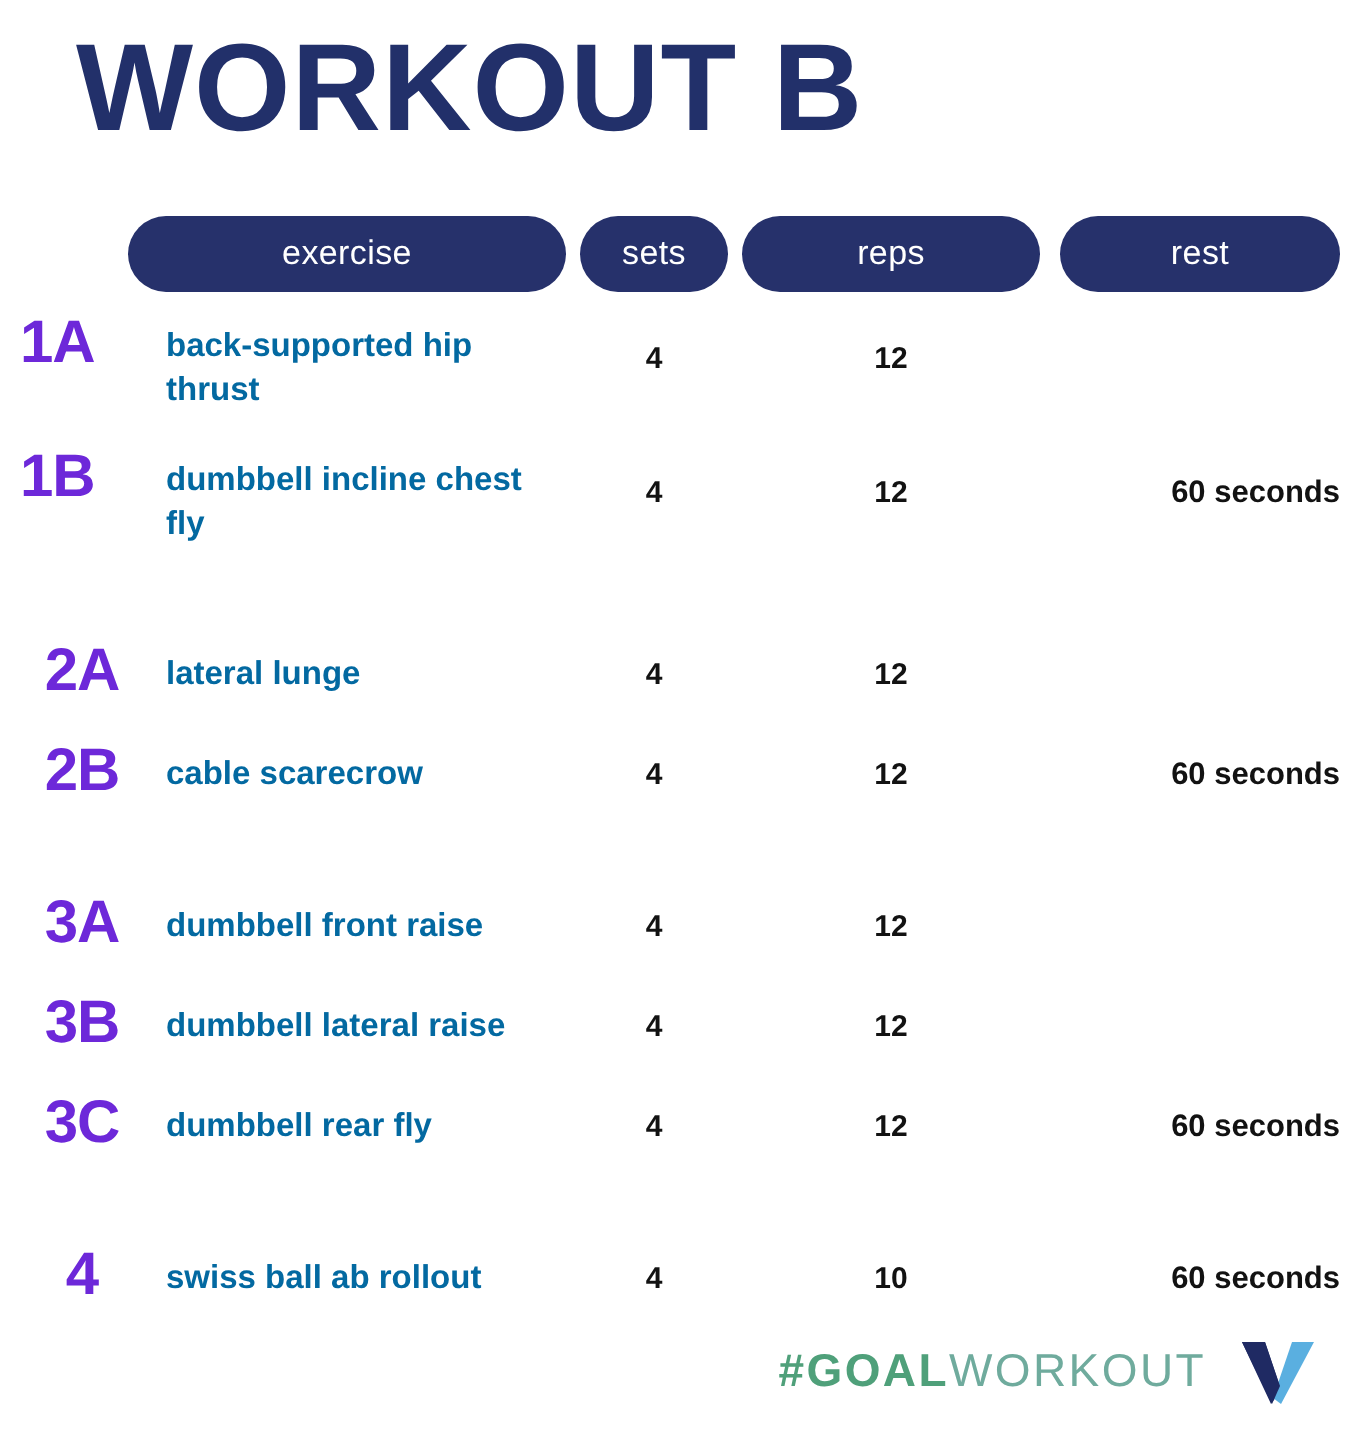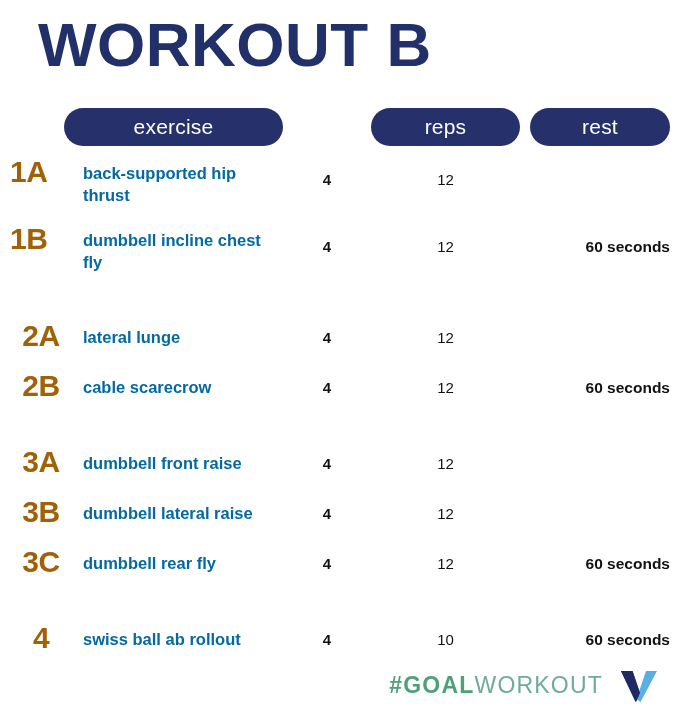--- a/index.html
+++ b/index.html
@@ -37,21 +37,21 @@
     width: 677px;
     height: 38px;
   }
   .pill {
     position: absolute;
     top: 0;
     height: 38px;
     background: #26316b;
     border-radius: 19px;
     color: #ffffff;
-    font-size: 21px;
+    font-size: 17px;
     font-weight: normal;
     display: flex;
     align-items: center;
     justify-content: center;
     letter-spacing: 0.2px;
   }
   .pill-exercise { left: 64px;  width: 219px; }
   .pill-sets     { left: 290px; width: 74px;  }
   .pill-reps     { left: 371px; width: 149px; }
   .pill-rest     { left: 530px; width: 140px; }
@@ -68,21 +68,21 @@
     width: 677px;
     box-sizing: border-box;
   }
   .row.gap-after { margin-bottom: 26px; }
 
   .cell-label {
     position: absolute;
     left: 10px;
     width: 62px;
     text-align: left;
-    color: #a16207;
+    color: #6d28d9;
     font-size: 30px;
     font-weight: bold;
     line-height: 1;
     letter-spacing: -0.5px;
   }
   .cell-exercise {
     position: absolute;
     left: 83px;
     width: 200px;
     color: #0369a1;
@@ -99,21 +99,21 @@
     font-size: 15px;
     font-weight: bold;
   }
   .cell-reps {
     position: absolute;
     left: 371px;
     width: 149px;
     text-align: center;
     color: #121212;
     font-size: 15px;
-    font-weight: normal;
+    font-weight: bold;
   }
   .cell-rest {
     position: absolute;
     left: 530px;
     width: 140px;
     text-align: right;
     color: #121212;
     font-size: 15.5px;
     font-weight: bold;
   }
@@ -167,20 +167,21 @@
     height: 34px;
   }
 </style>
 </head>
 <body>
 
 <div class="page-title">WORKOUT B</div>
 
 <div class="header-row">
   <div class="pill pill-exercise">exercise</div>
+  <div class="pill pill-sets">sets</div>
   <div class="pill pill-rest">rest</div>
   <div class="pill pill-reps">reps</div>
 </div>
 
 <div class="table" id="table-body">
     <div class="row h2">
       <div class="cell-label">1A</div>
       <div class="cell-exercise">back-supported hip thrust</div>
       <div class="cell-sets">4</div>
       <div class="cell-reps">12</div>

